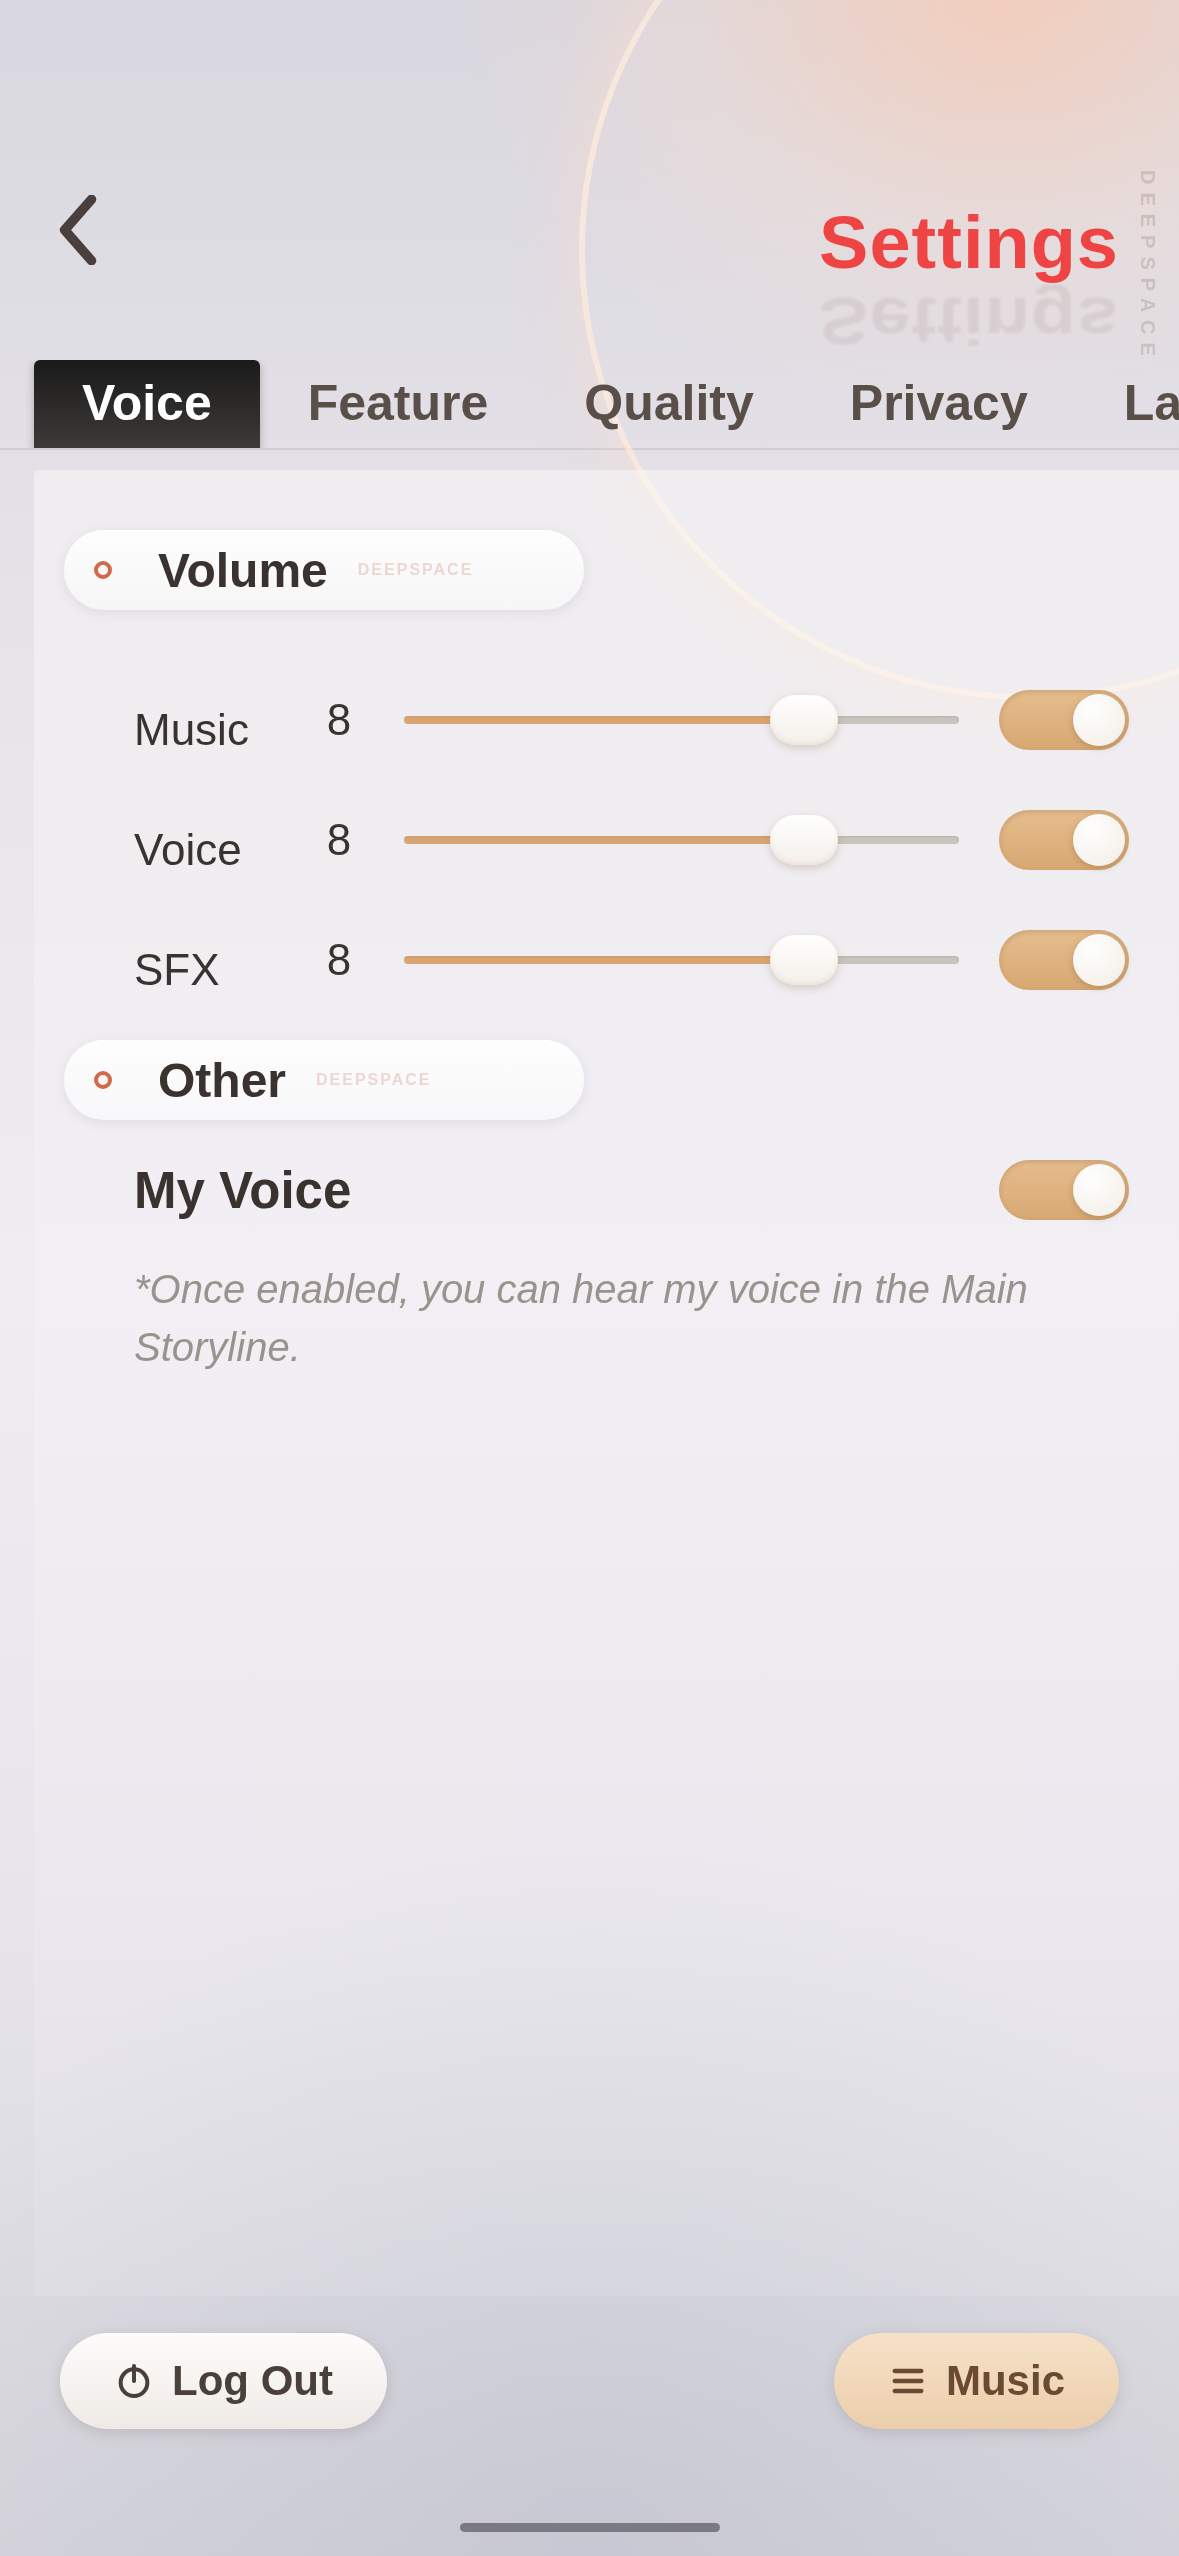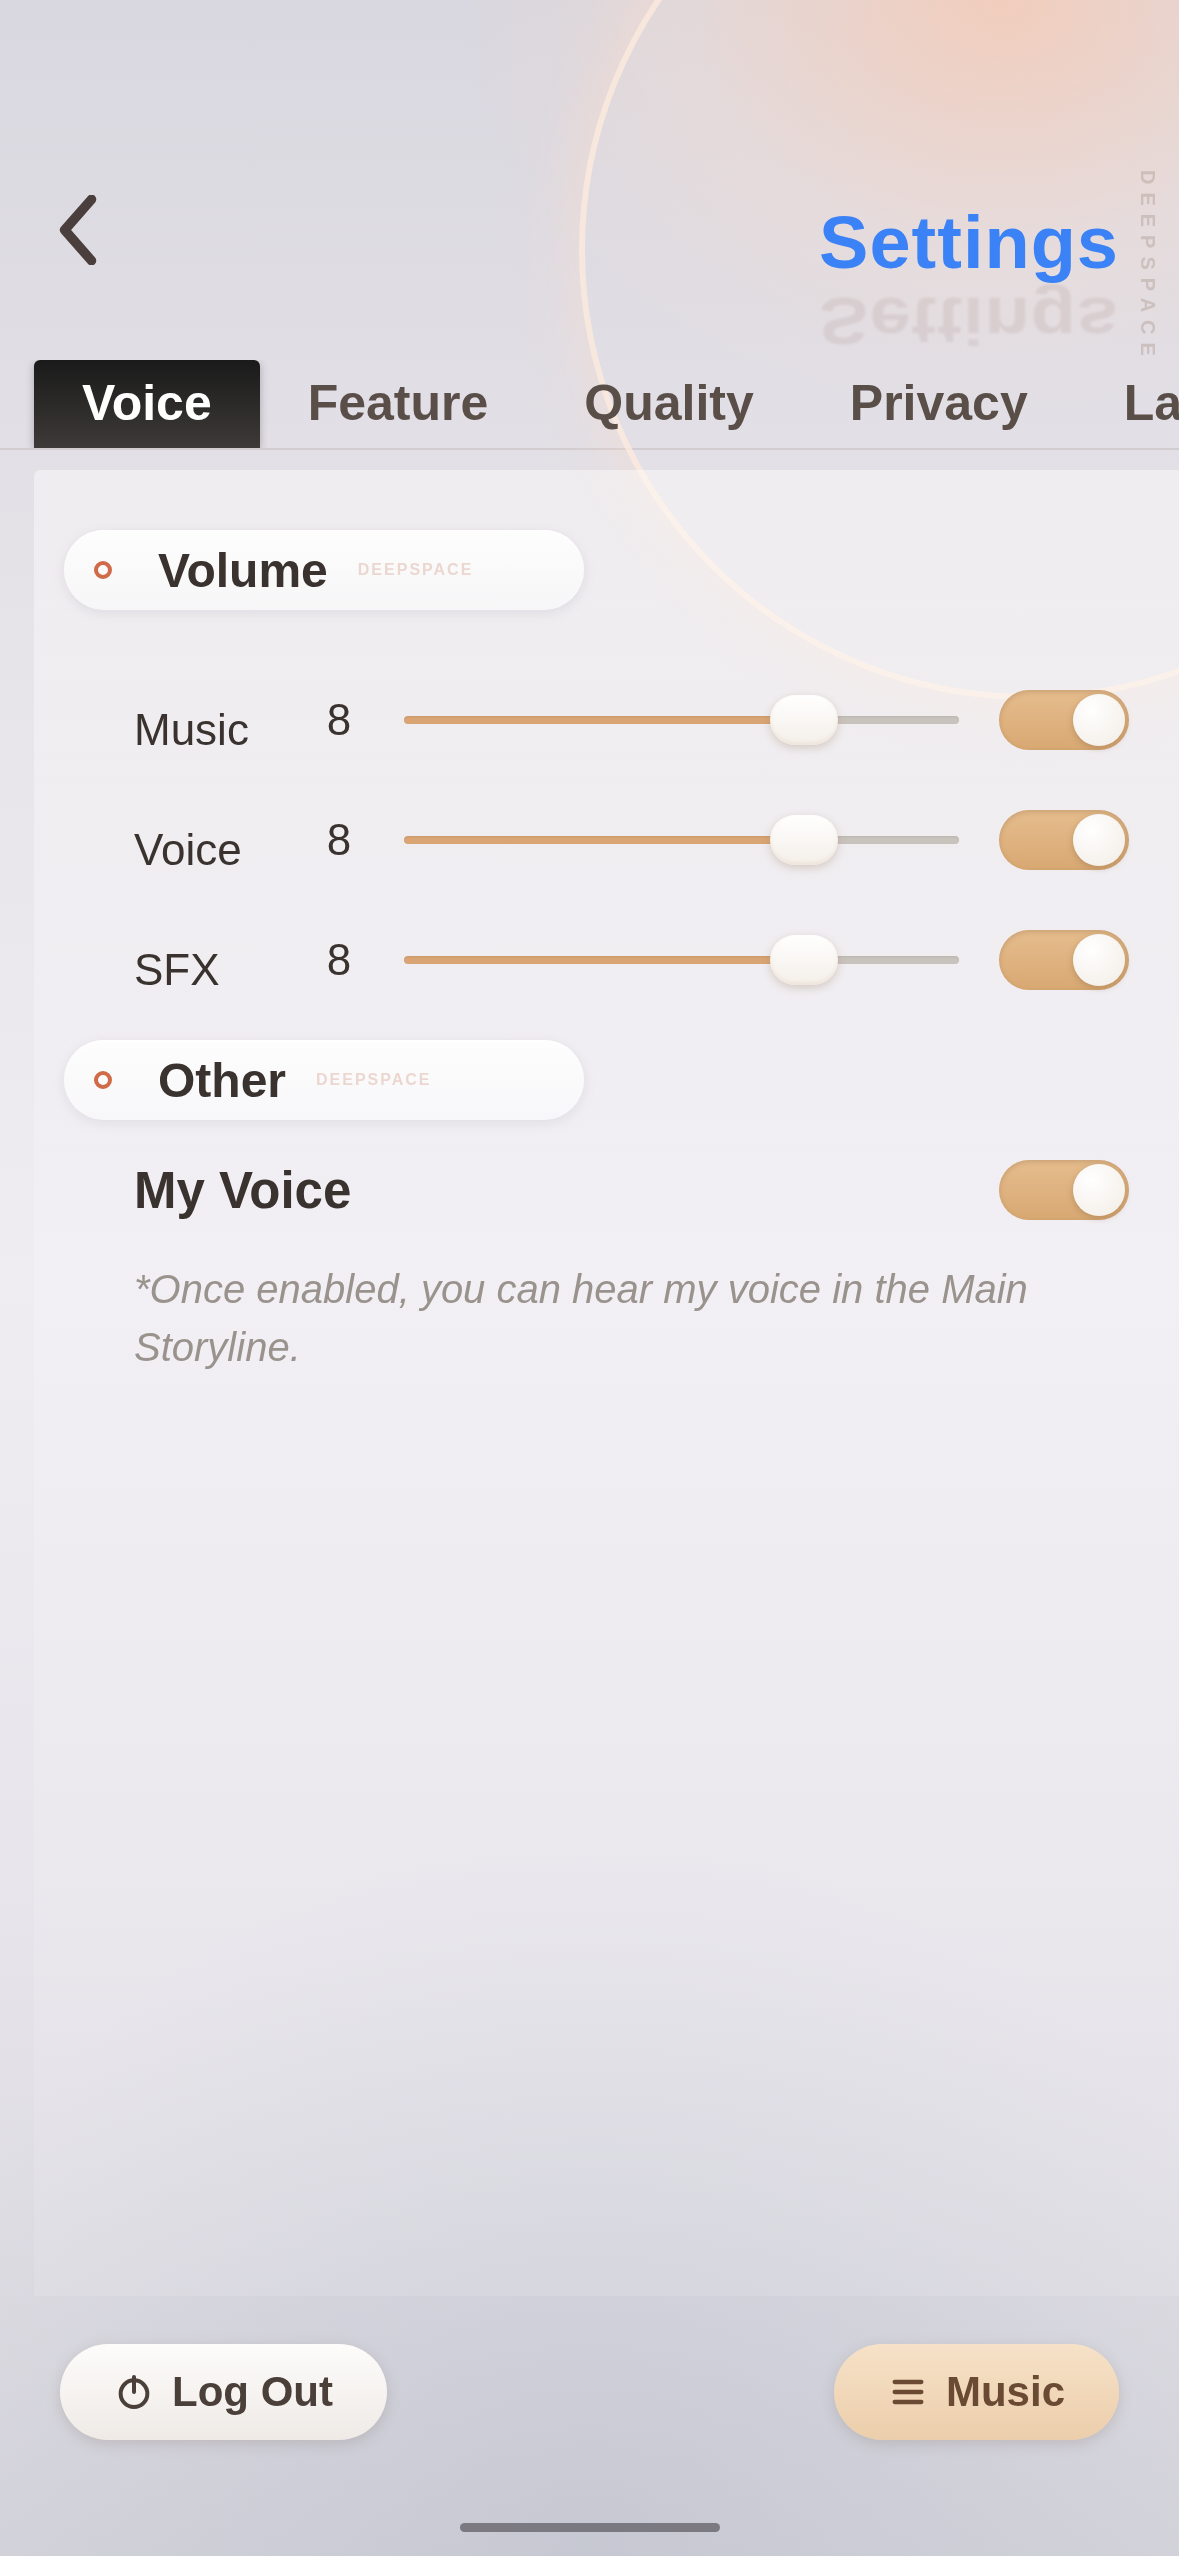--- a/index.html
+++ b/index.html
@@ -13,21 +13,21 @@
   position: relative;
 }
 
 .arc { position:absolute; top:-200px; right:-300px; width:900px; height:900px; border-radius:50%;
   border: 6px solid rgba(255,235,220,.75); box-shadow: 0 0 60px 8px rgba(255,220,200,.4);
   pointer-events:none; }
 
 .header { position:relative; height:360px; }
 .back { position:absolute; top:190px; left:40px; width:80px; height:80px; display:flex; align-items:center; justify-content:center; }
 .back svg { width:46px; height:70px; }
-.title { position:absolute; top:200px; right:60px; font-size:74px; font-weight:600; color:#3b82f6; letter-spacing:1px; }
+.title { position:absolute; top:200px; right:60px; font-size:74px; font-weight:600; color:#ef4444; letter-spacing:1px; }
 .title-shadow { position:absolute; top:278px; right:60px; font-size:74px; font-weight:600; color:rgba(150,120,110,.14); letter-spacing:1px; transform:scaleY(-.9); filter:blur(1px); }
 .side-text { position:absolute; top:170px; right:20px; font-size:20px; letter-spacing:8px; color:rgba(160,140,130,.35); writing-mode:vertical-rl; font-weight:600; }
 
 .tabs { display:flex; align-items:flex-end; height:90px; padding-left:34px; gap:0; border-bottom:2px solid rgba(180,170,165,.35); overflow:hidden; white-space:nowrap; }
 .tab { font-size:50px; font-weight:700; color:#5a4e48; padding:14px 48px 16px; position:relative; }
 .tab.active { background:linear-gradient(180deg,#1a1a1a,#3d3a38); color:#fff; border-radius:6px 6px 0 0;
   box-shadow:0 2px 8px rgba(0,0,0,.25); }
 .tab.active::after { content:""; position:absolute; left:0; right:0; bottom:-26px; height:26px;
   background:linear-gradient(180deg,rgba(255,255,255,.8),transparent); }
 
@@ -56,21 +56,21 @@
 
 .toggle { width:130px; height:60px; border-radius:30px; position:relative;
   background:linear-gradient(180deg,#e6bd8e,#d8a872); box-shadow:inset 0 2px 5px rgba(120,80,40,.25); flex-shrink:0; }
 .toggle .knob { position:absolute; top:4px; right:4px; width:52px; height:52px; border-radius:50%;
   background:radial-gradient(circle at 35% 30%,#fff,#f2ece4); box-shadow:0 2px 6px rgba(120,90,60,.35); }
 
 .other-row { display:flex; align-items:center; justify-content:space-between; padding:40px 50px 20px 100px; }
 .other-label { font-size:51px; font-weight:600; color:#3a322e; }
 .note { padding:20px 80px 0 100px; font-size:40px; line-height:1.45; color:#9a938d; font-style:italic; }
 
-.footer { position:absolute; left:0; right:0; bottom:116px; display:flex; align-items:center; padding:0 60px; gap:40px; }
+.footer { position:absolute; left:0; right:0; bottom:127px; display:flex; align-items:center; padding:0 60px; gap:40px; }
 .btn { height:96px; border-radius:48px; display:flex; align-items:center; justify-content:center; gap:18px;
   font-size:42px; font-weight:700; padding:0 54px; box-shadow:0 4px 14px rgba(120,100,90,.22); }
 .btn-light { background:linear-gradient(180deg,#fdfcfb,#efeae6); color:#4a3f39; }
 .btn-warm { background:linear-gradient(180deg,#f6e2c8,#ecceab); color:#6b4a33; }
 .footer-spacer { flex:1; }
 .btn svg { width:40px; height:40px; }
 
 .home-ind { position:absolute; bottom:24px; left:50%; transform:translateX(-50%); width:260px; height:9px; border-radius:5px; background:rgba(60,55,60,.55); }
 </style>
 </head>

